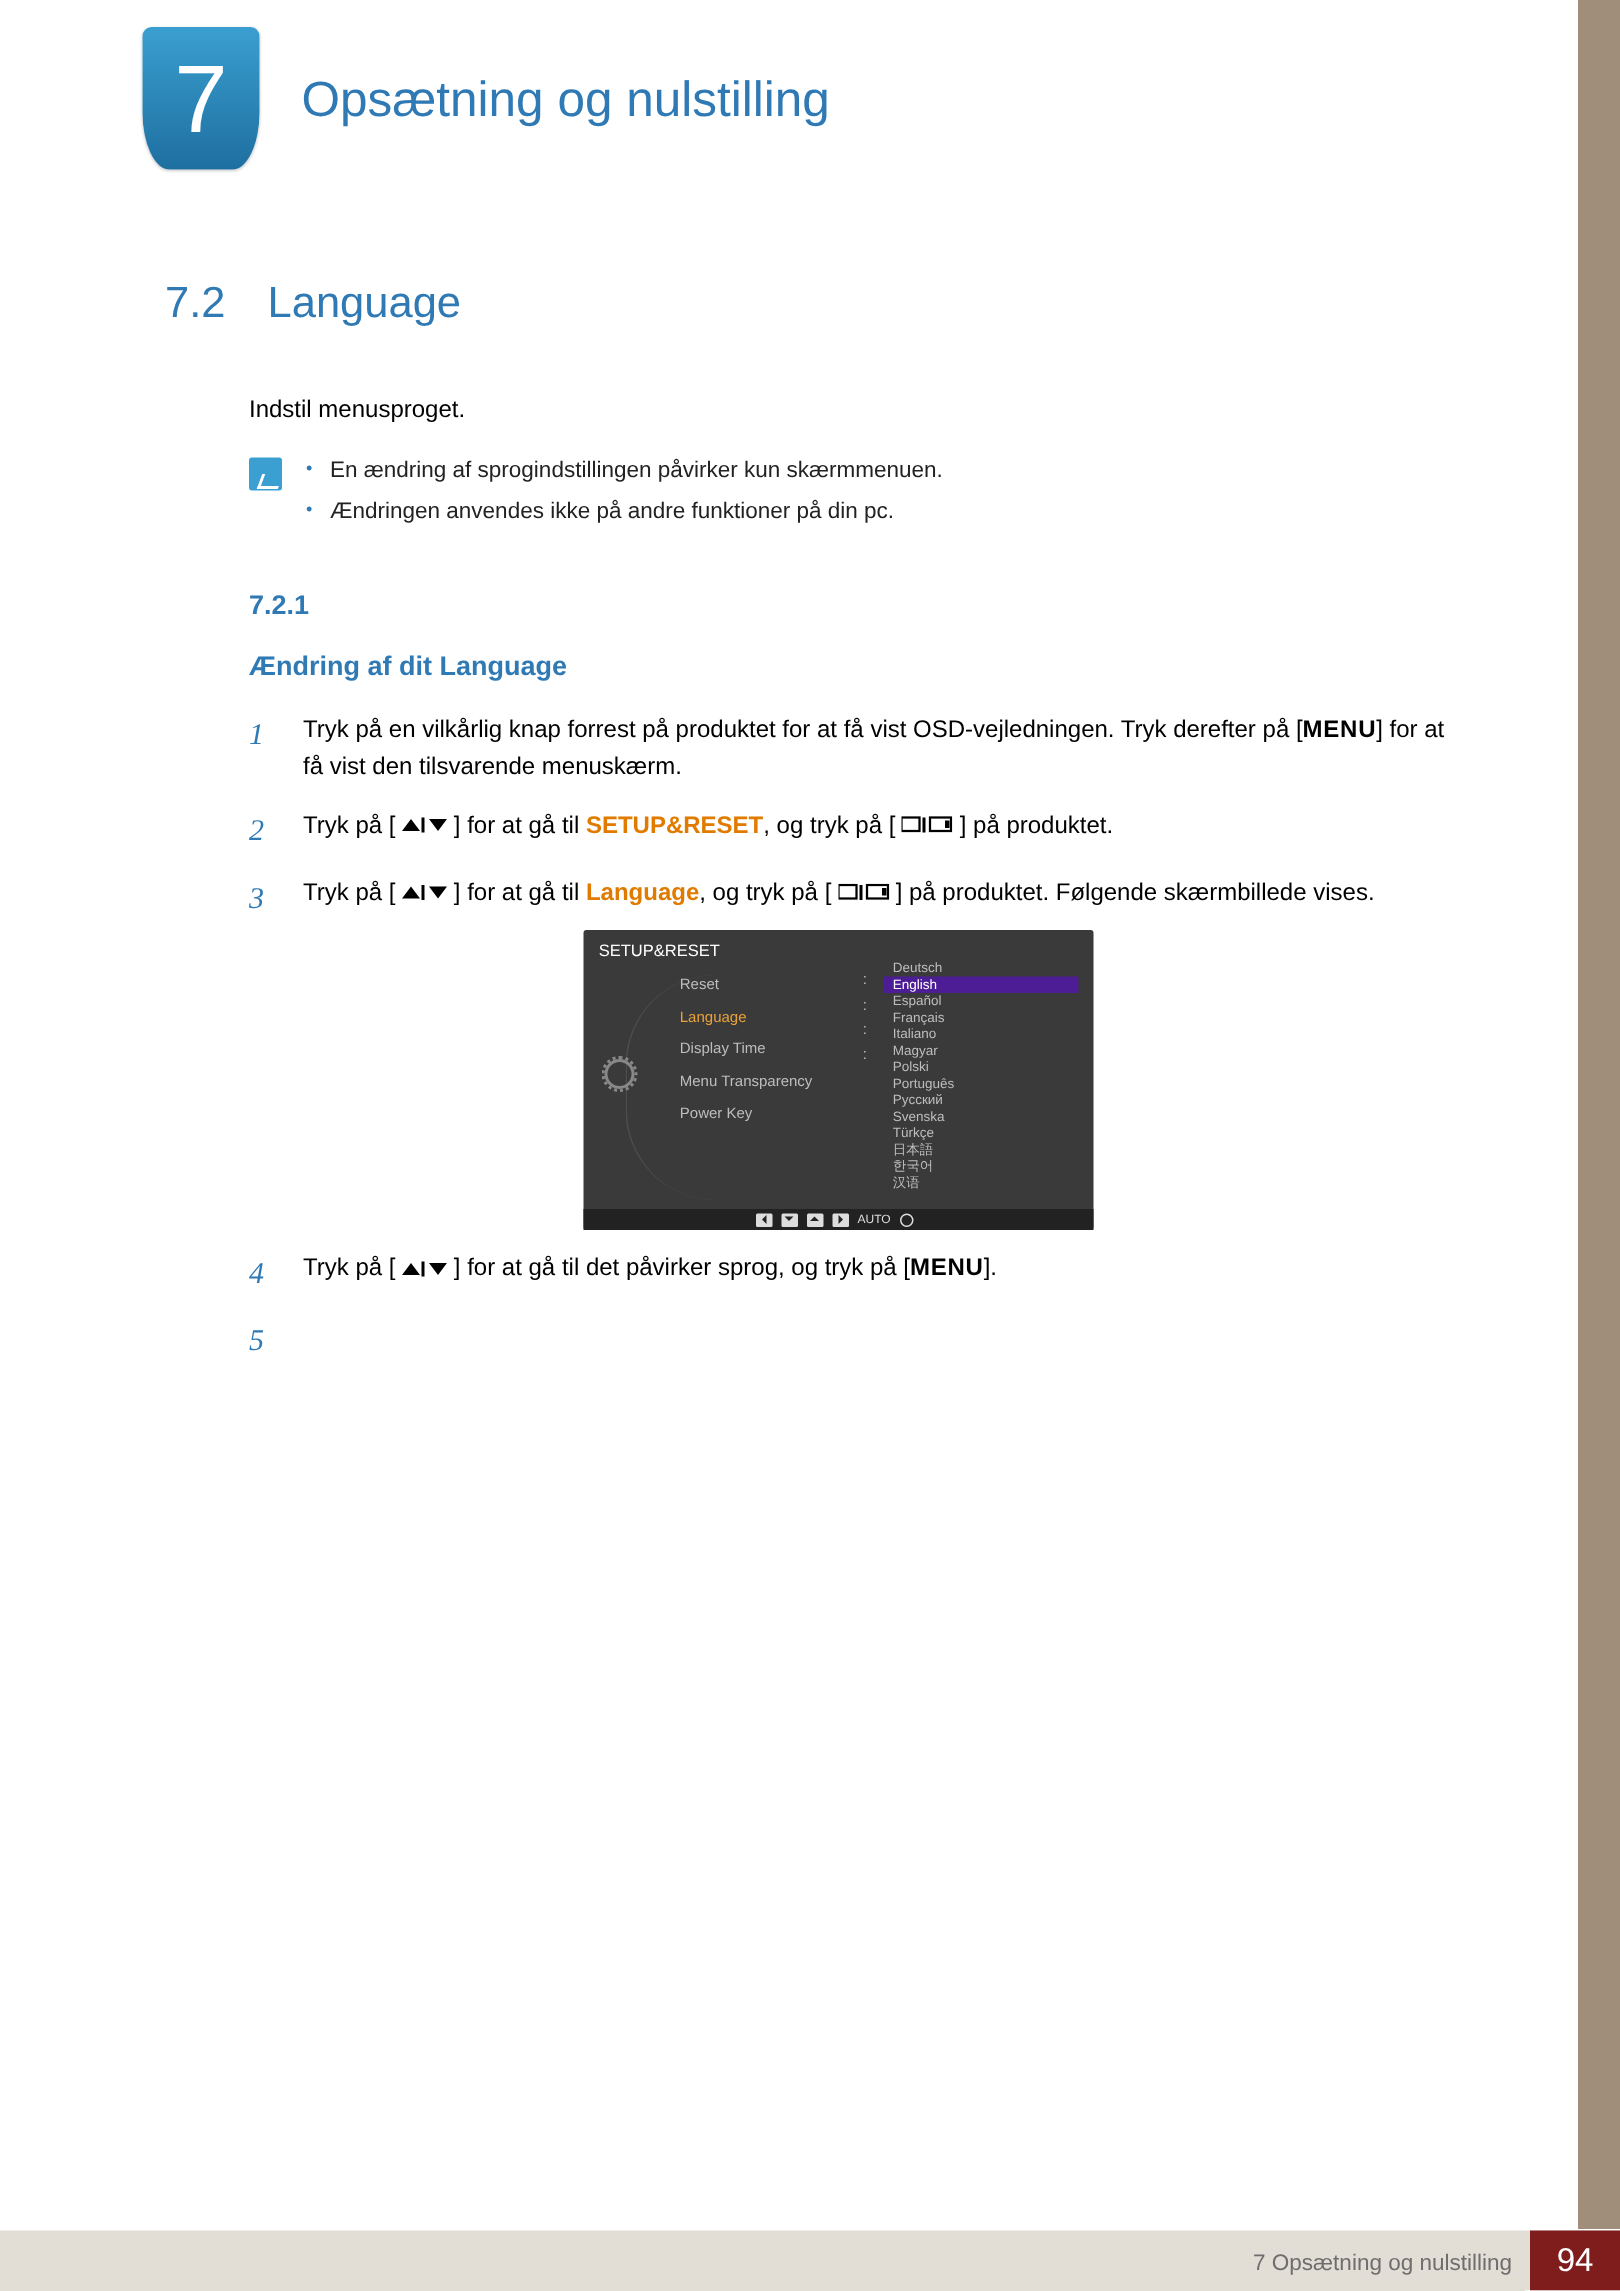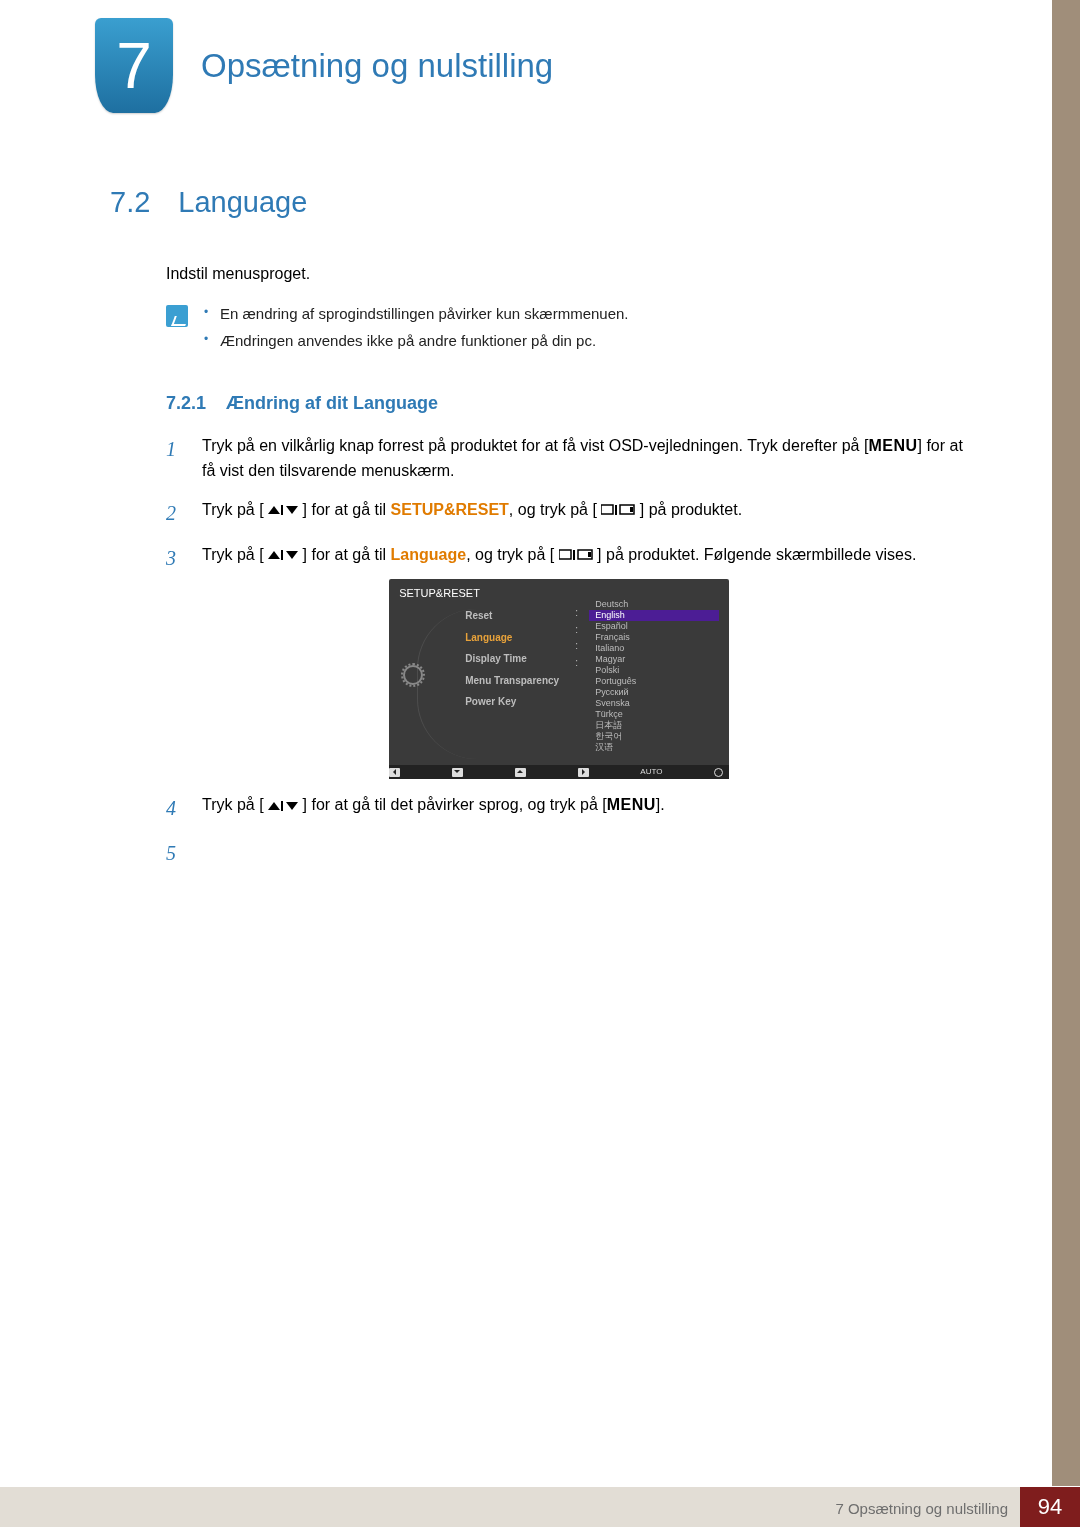--- a/index.html
+++ b/index.html
@@ -64,21 +64,21 @@
     width:12px;height:8px;
     border-bottom:2px solid #fff;
     border-left:2px solid #fff;
     transform: skewX(-20deg);
   }
   .note-list { list-style:none; font-size:15px; color:#222; }
   .note-list li { position:relative; padding-left:16px; margin-bottom:10px; }
   .note-list li::before{
     content:"•"; position:absolute; left:0; top:0; color:#2f7ab5; font-size:12px;
   }
-  .h3-row { margin-top:34px; margin-left:56px; display:flex; gap:20px; align-items:baseline; }
+  .h3-row { margin-top:34px; margin-left:56px; display:flex; gap:20px; align-items:baseline;flex-direction:column; }
   .h3-num { color:#2f7ab5; font-size:18px; font-weight:700; }
   .h3    { color:#2f7ab5; font-size:18px; font-weight:700; }
   ol.steps { margin-top:20px; margin-left:56px; list-style:none; counter-reset:none; font-size:16px; line-height:1.55; }
   ol.steps > li { display:flex; gap:22px; margin-bottom:14px; }
   .step-num { color:#2f7ab5; font-style:italic; font-family: 'Times New Roman', serif; font-size:20px; min-width:14px; }
   .kbd { font-weight:700; letter-spacing:.5px; }
   .hl-orange { color:#e07b00; font-weight:700; }
   .arrow-g { display:inline-block; vertical-align:middle; }
   .screen-icon { display:inline-block; vertical-align:middle; }
 
@@ -100,30 +100,30 @@
   }
   .osd-gear::before{
     content:""; position:absolute; inset:-4px; border:2px dotted #888; border-radius:50%;
   }
   .osd-arc{
     position:absolute; left:28px; top:30px; width:60px; height:150px;
     border-left:1px solid #6a6a6a;
     border-radius:60px 0 0 60px;
     opacity:.4;
   }
-  .osd-left-item { padding:3px 0; color:#bdbdbd; margin-left:46px;font-weight:bold; }
+  .osd-left-item { padding:3px 0; color:#bdbdbd; margin-left:34px; }
   .osd-left-item.active { color:#e8a23a; }
   .osd-colon { position:absolute; left:186px; top:26px; line-height:16.5px; }
   .osd-right { position:absolute; left:200px; top:20px; width:130px; }
   .lang-list { list-style:none; }
   .lang-list li { padding:0 6px; line-height:11px; font-size:9px; }
   .lang-list li.sel { background:#4c1d95; color:#fff; }
   .osd-bar {
     position:absolute; left:0; right:0; bottom:0; height:14px;
-    background:#222; display:flex; justify-content:space-between; align-items:center;
+    background:#222; display:flex; justify-content:center; align-items:center;
     gap:6px; padding-right:6px;
   }
   .osd-key { width:11px; height:9px; background:#ddd; border-radius:1px; position:relative; }
   .osd-key.tri-l::after, .osd-key.tri-r::after, .osd-key.tri-u::after, .osd-key.tri-d::after{
     content:""; position:absolute; left:2px; top:1px;
     border:3px solid transparent;
   }
   .osd-key.tri-l::after{ border-right-color:#222; left:1px; }
   .osd-key.tri-r::after{ border-left-color:#222; left:4px; }
   .osd-key.tri-u::after{ border-bottom-color:#222; top:-1px; left:2.5px; }

